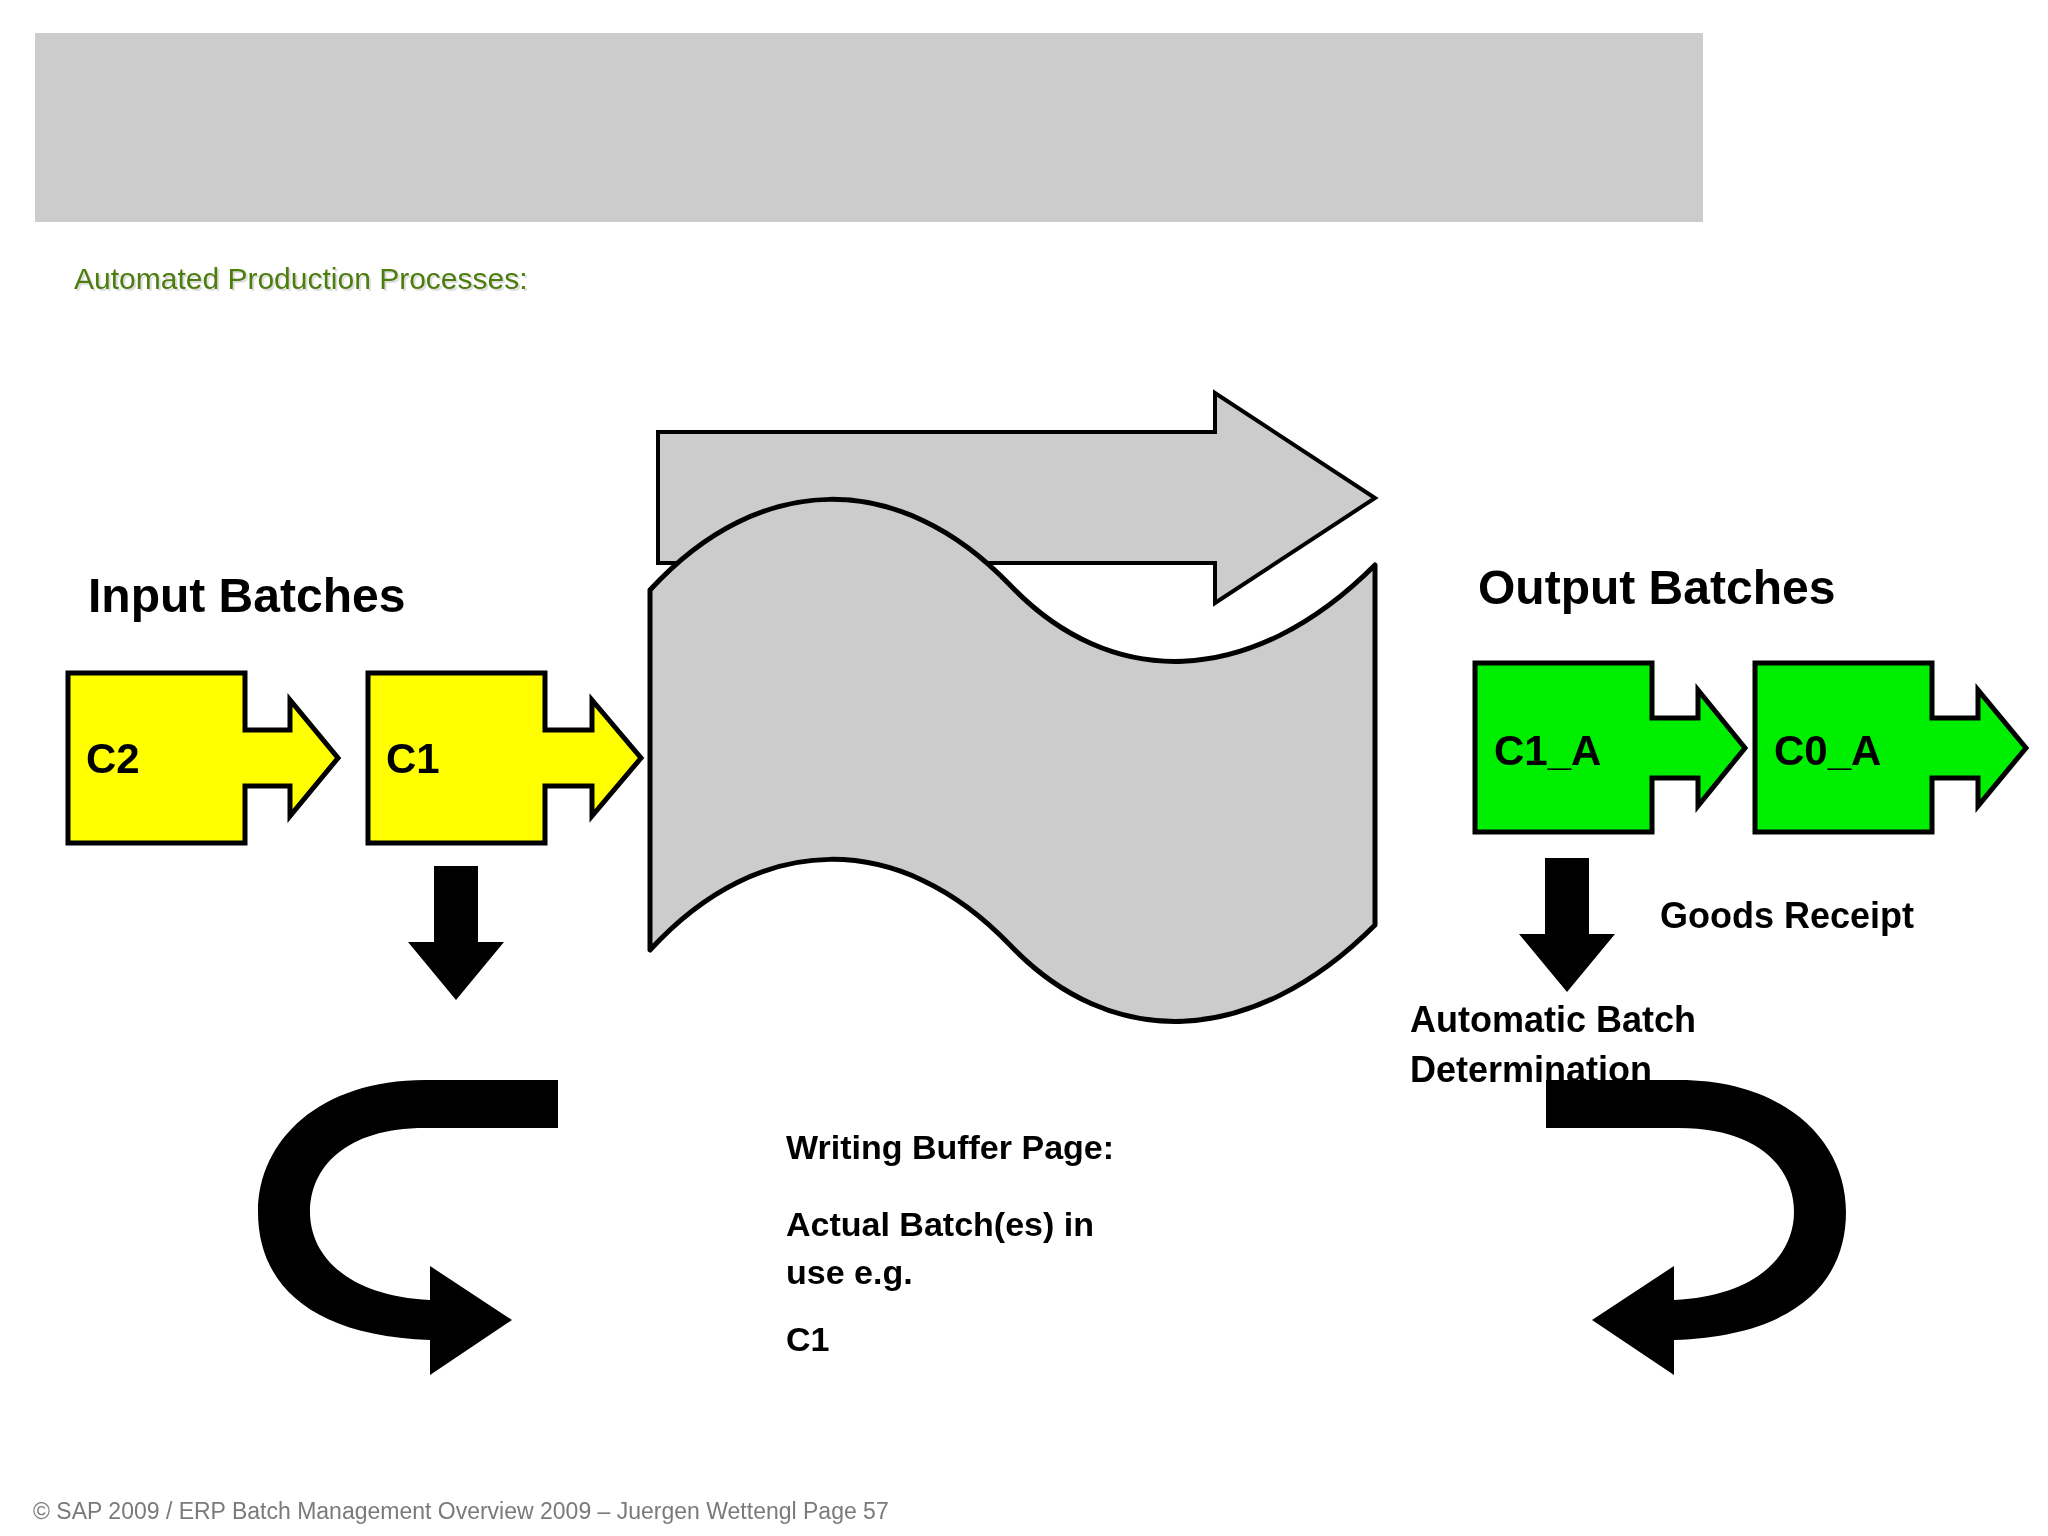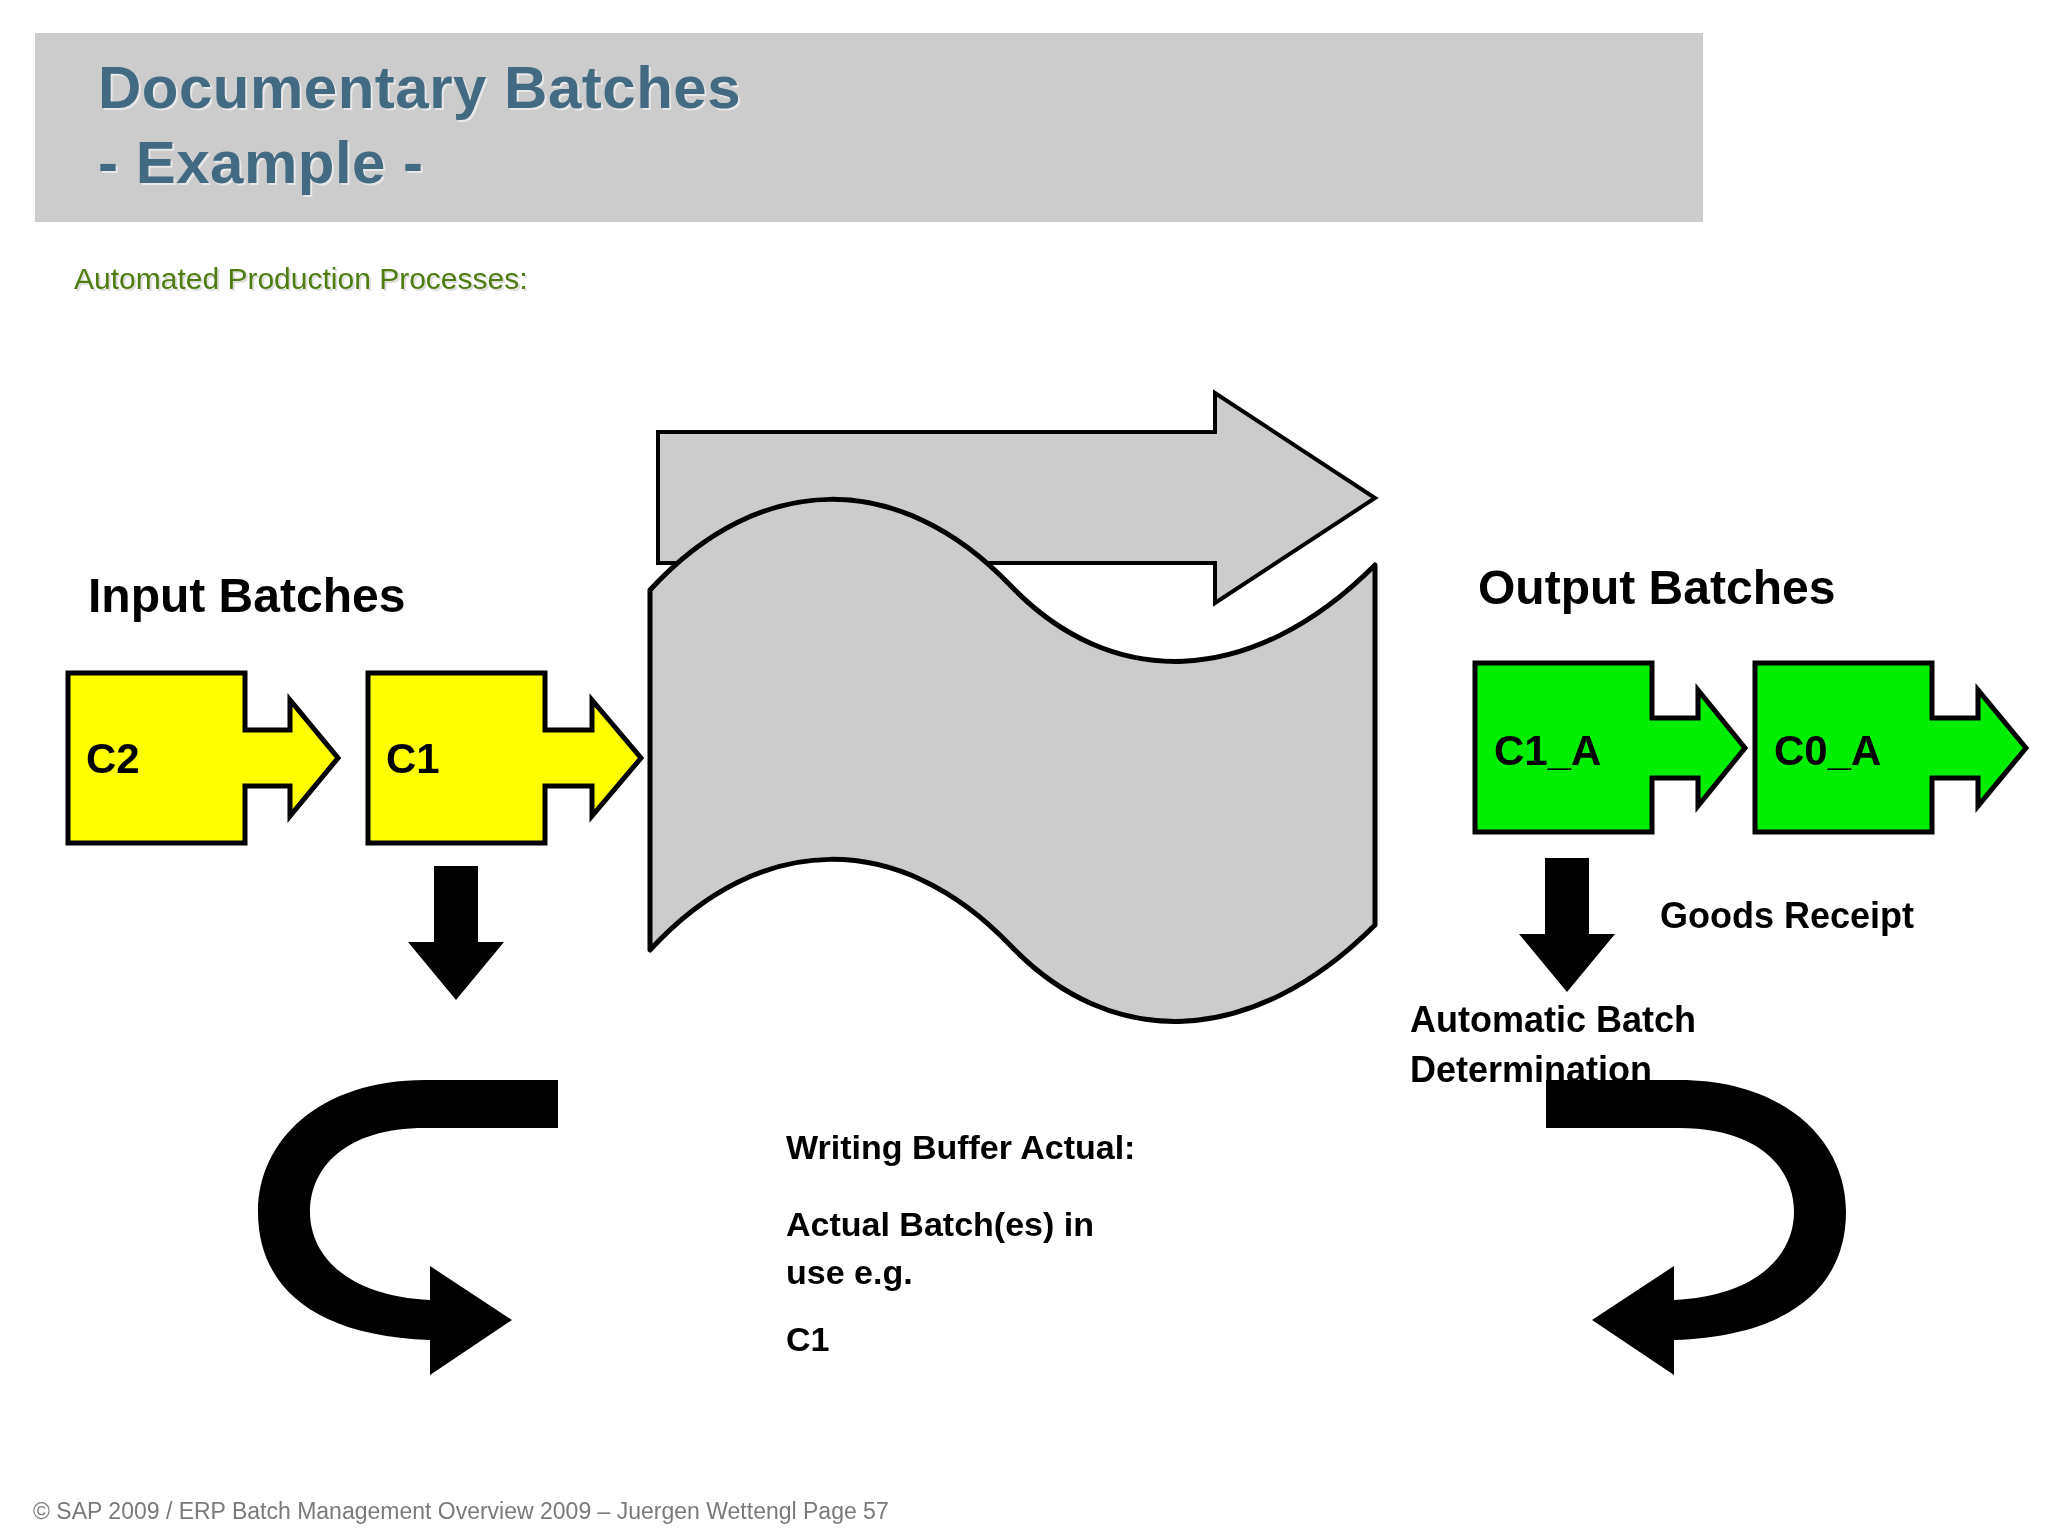--- a/index.html
+++ b/index.html
@@ -150,22 +150,20 @@
     color: #7a7a7a;
     white-space: nowrap;
   }
 </style>
 </head>
 <body>
 
 <div id="slide">
 
   <div class="header-bar"></div>
-  <div class="header-title">Documentary Batches
-- Example -</div>
 
 
   <div class="subtitle">Automated Production Processes:</div>
 
   <svg class="shapes" viewBox="0 0 2048 1536">
 
     <polygon points="658,432 1215,432 1215,393 1375,498 1215,603 1215,563 658,563" fill="#cccccc" stroke="#000000" stroke-width="4"></polygon>
 
     <path d="M 650 590
          C 760 470, 900 470, 1010 585
@@ -219,19 +217,19 @@
 
   <div class="box-label" style="left:86px; top:735px;">C2</div>
   <div class="box-label" style="left:386px; top:735px;">C1</div>
   <div class="box-label" style="left:1494px; top:727px;">C1_A</div>
   <div class="box-label" style="left:1774px; top:727px;">C0_A</div>
 
   <div class="blk goods-receipt">Goods Receipt</div>
   <div class="blk autodet-label">Automatic Batch
 Determination</div>
 
-  <div class="blk buffer-title">Writing Buffer Actual:</div>
+  <div class="blk buffer-title">Writing Buffer Page:</div>
   <div class="blk buffer-line2">Actual Batch(es) in
 use e.g.</div>
   <div class="blk buffer-line3">C1</div>
 
   <div class="footer">© SAP 2009 / ERP Batch Management Overview  2009 – Juergen Wettengl Page 57</div>
 </div>
 
 </body></html>

